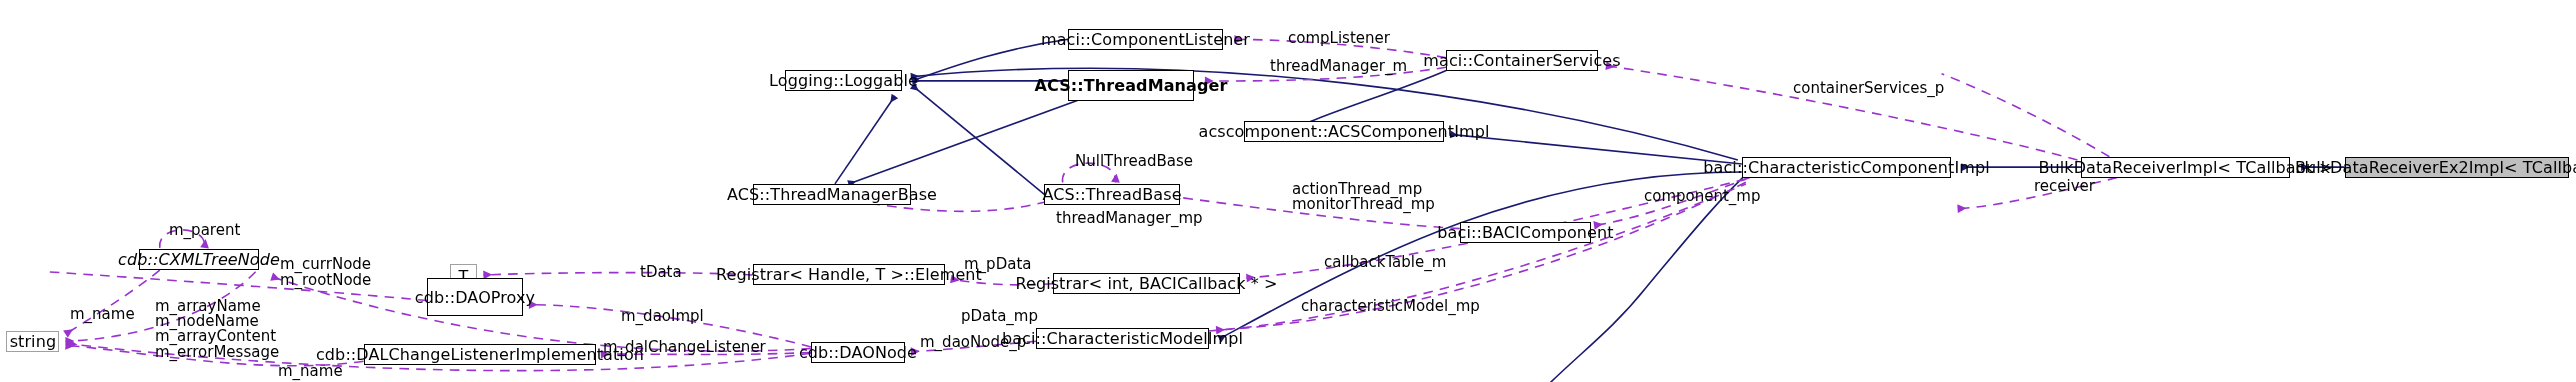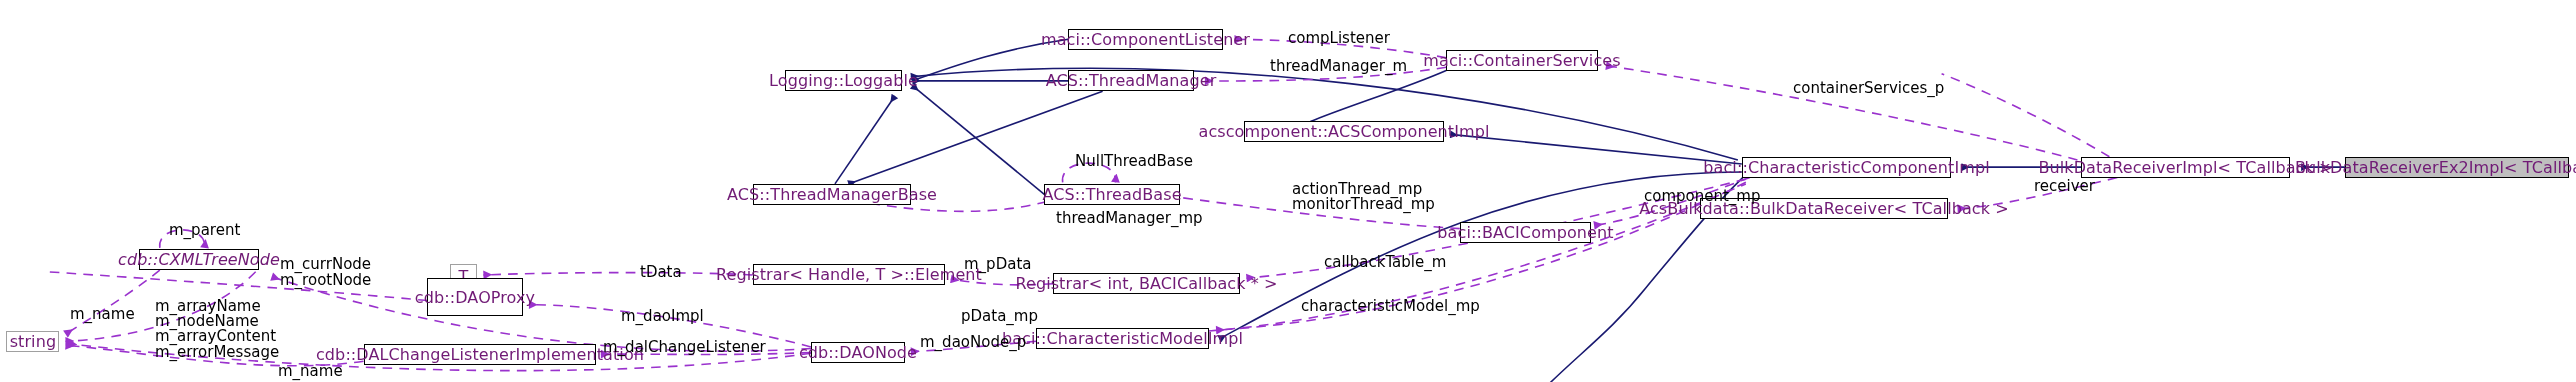--- a/index.html
+++ b/index.html
@@ -24,21 +24,21 @@
   .node {
     position: absolute;
     box-sizing: border-box;
     background: #ffffff;
     border: 1.6px solid #000000;
     display: flex;
     align-items: center;
     justify-content: center;
     white-space: nowrap;
     font-size: 16px;
-    color: #701a75;
+    color: #000000;
     letter-spacing: 0.1px;
   }
   .node.gray-fill {
     background: #bfbfbf;
     border: 1.6px solid #000000;
   }
   .node.gray-border {
     border: 1.6px solid #a0a0a0;
     background: #ffffff;
   }
@@ -138,35 +138,34 @@
       <path d="M 1297 427 C 1240 432, 1180 438, 1140 440" marker-end="url(#use)"></path>
 
       <path d="M 1513 414 C 1700 400, 1950 330, 2185 230"></path>
     </g>
   </svg>
 
   <div class="node" style="left:785px;top:70px;width:117px;height:21px;">Logging::Loggable</div>
 
   <div class="node" style="left:1068px;top:29px;width:155px;height:21px;">maci::ComponentListener</div>
 
-  <div class="node" style="left:1068px;top:70px;width:126px;height:21px;">ACS::ThreadManager</div>
+  <div class="node" style="left:1068px;top:70px;width:126px;height:31px;font-weight:bold;">ACS::ThreadManager</div>
 
   <div class="node" style="left:1446px;top:50px;width:152px;height:21px;">maci::ContainerServices</div>
 
   <div class="node" style="left:1244px;top:121px;width:200px;height:21px;">acscomponent::ACSComponentImpl</div>
 
   <div class="node" style="left:753px;top:184px;width:158px;height:21px;">ACS::ThreadManagerBase</div>
 
   <div class="node" style="left:1044px;top:184px;width:136px;height:21px;">ACS::ThreadBase</div>
 
   <div class="node" style="left:1742px;top:157px;width:209px;height:21px;">baci::CharacteristicComponentImpl</div>
 
   <div class="node" style="left:1460px;top:222px;width:131px;height:21px;">baci::BACIComponent</div>
 
-  <div class="node" style="left:1700px;top:198px;width:248px;height:21px;">AcsBulkdata::BulkDataReceiver&lt; TCallback &gt;</div>
 
   <div class="node" style="left:2081px;top:157px;width:209px;height:21px;">BulkDataReceiverImpl&lt; TCallback &gt;</div>
 
   <div class="node gray-fill" style="left:2345px;top:157px;width:224px;height:21px;">BulkDataReceiverEx2Impl&lt; TCallback &gt;</div>
 
   <div class="node" style="left:139px;top:249px;width:120px;height:21px;font-style:italic;">cdb::CXMLTreeNode</div>
 
   <div class="node gray-border" style="left:6.4px;top:331px;width:53px;height:21px;">string</div>
 
   <div class="node gray-border" style="left:450px;top:264px;width:27px;height:24px;">T</div>

